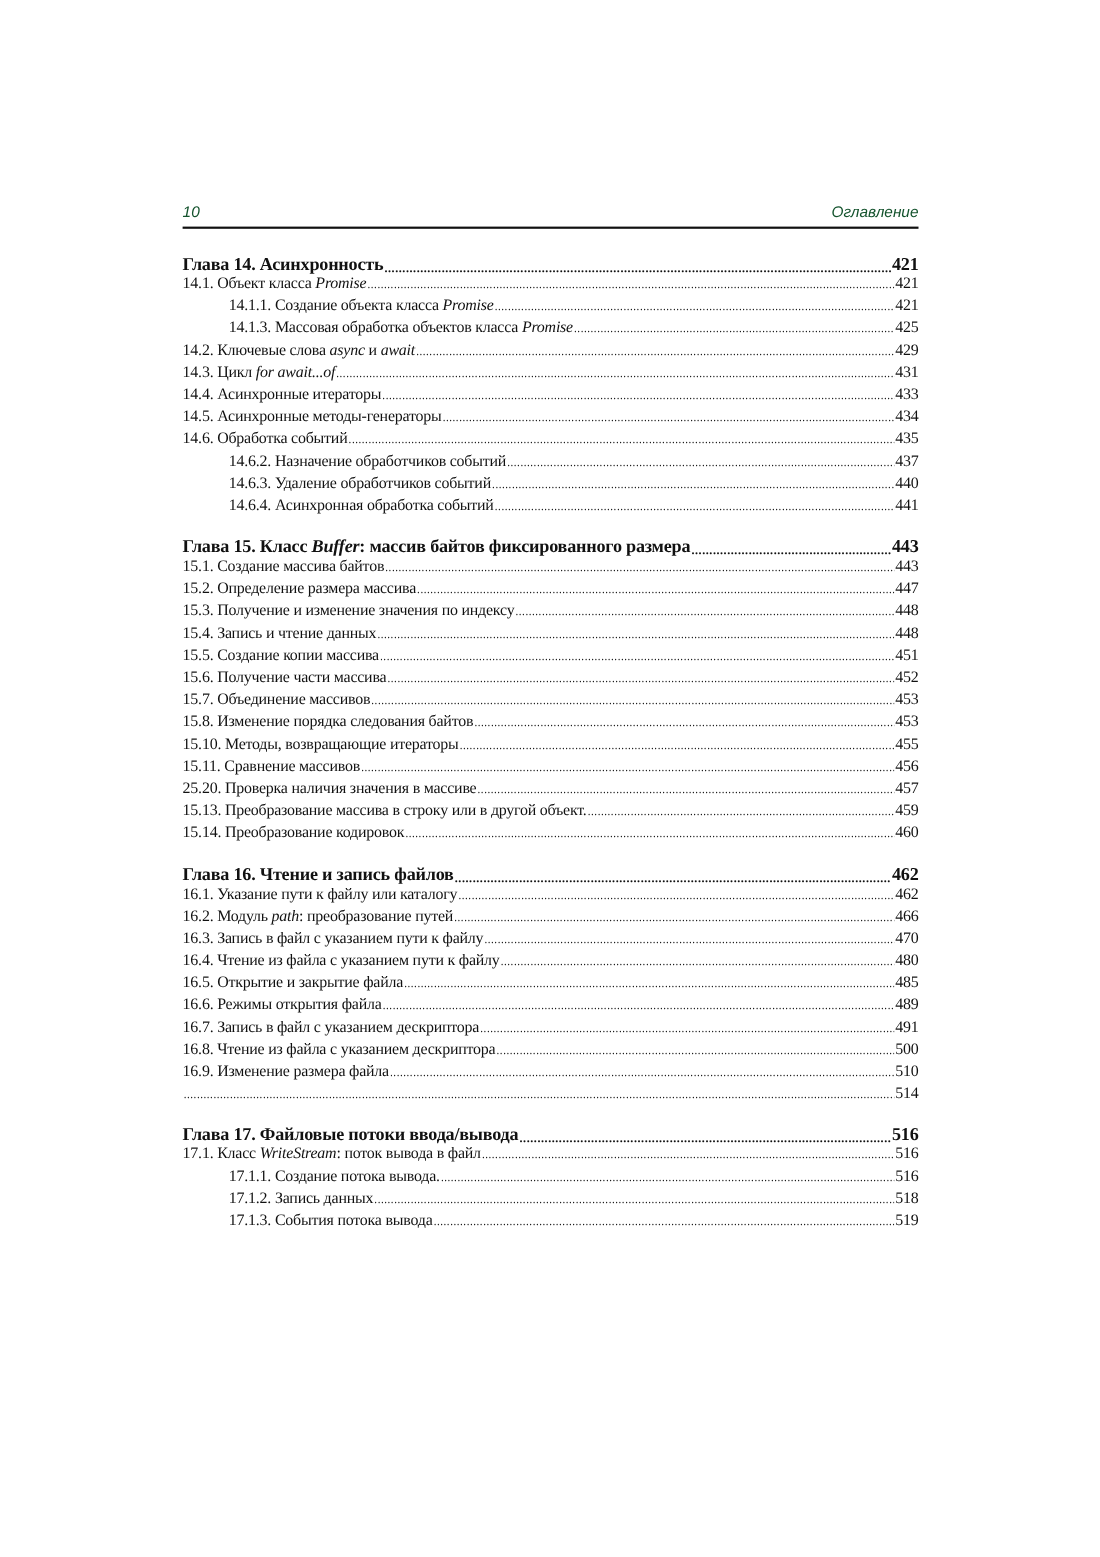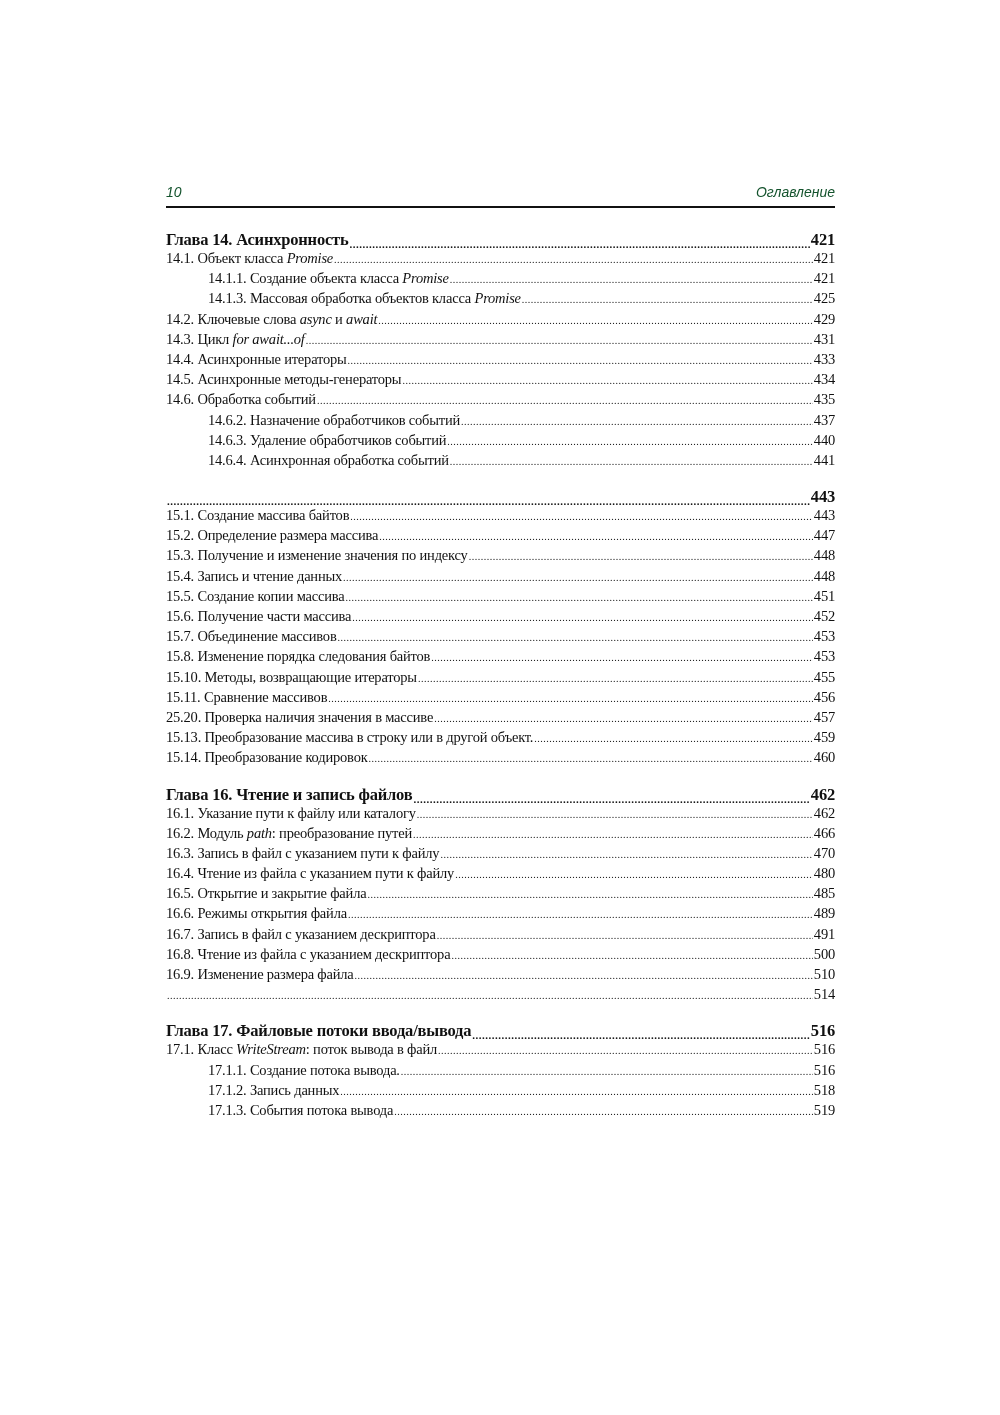--- a/index.html
+++ b/index.html
@@ -88,20 +88,21 @@
       <span class="dots"></span>
       <span class="page">440</span>
     </div>
     <div class="entry l2">
       <span class="label"><span>14.6.4. Асинхронная обработка событий</span></span>
       <span class="dots"></span>
       <span class="page">441</span>
     </div>
     <div class="gap"></div>
     <div class="entry chapter">
+      <span class="label"><span>Глава 15. Класс </span><i>Buffer</i><span>: массив байтов фиксированного размера</span></span>
       <span class="dots"></span>
       <span class="page">443</span>
     </div>
     <div class="entry l1">
       <span class="label"><span>15.1. Создание массива байтов</span></span>
       <span class="dots"></span>
       <span class="page">443</span>
     </div>
     <div class="entry l1">
       <span class="label"><span>15.2. Определение размера массива</span></span>

